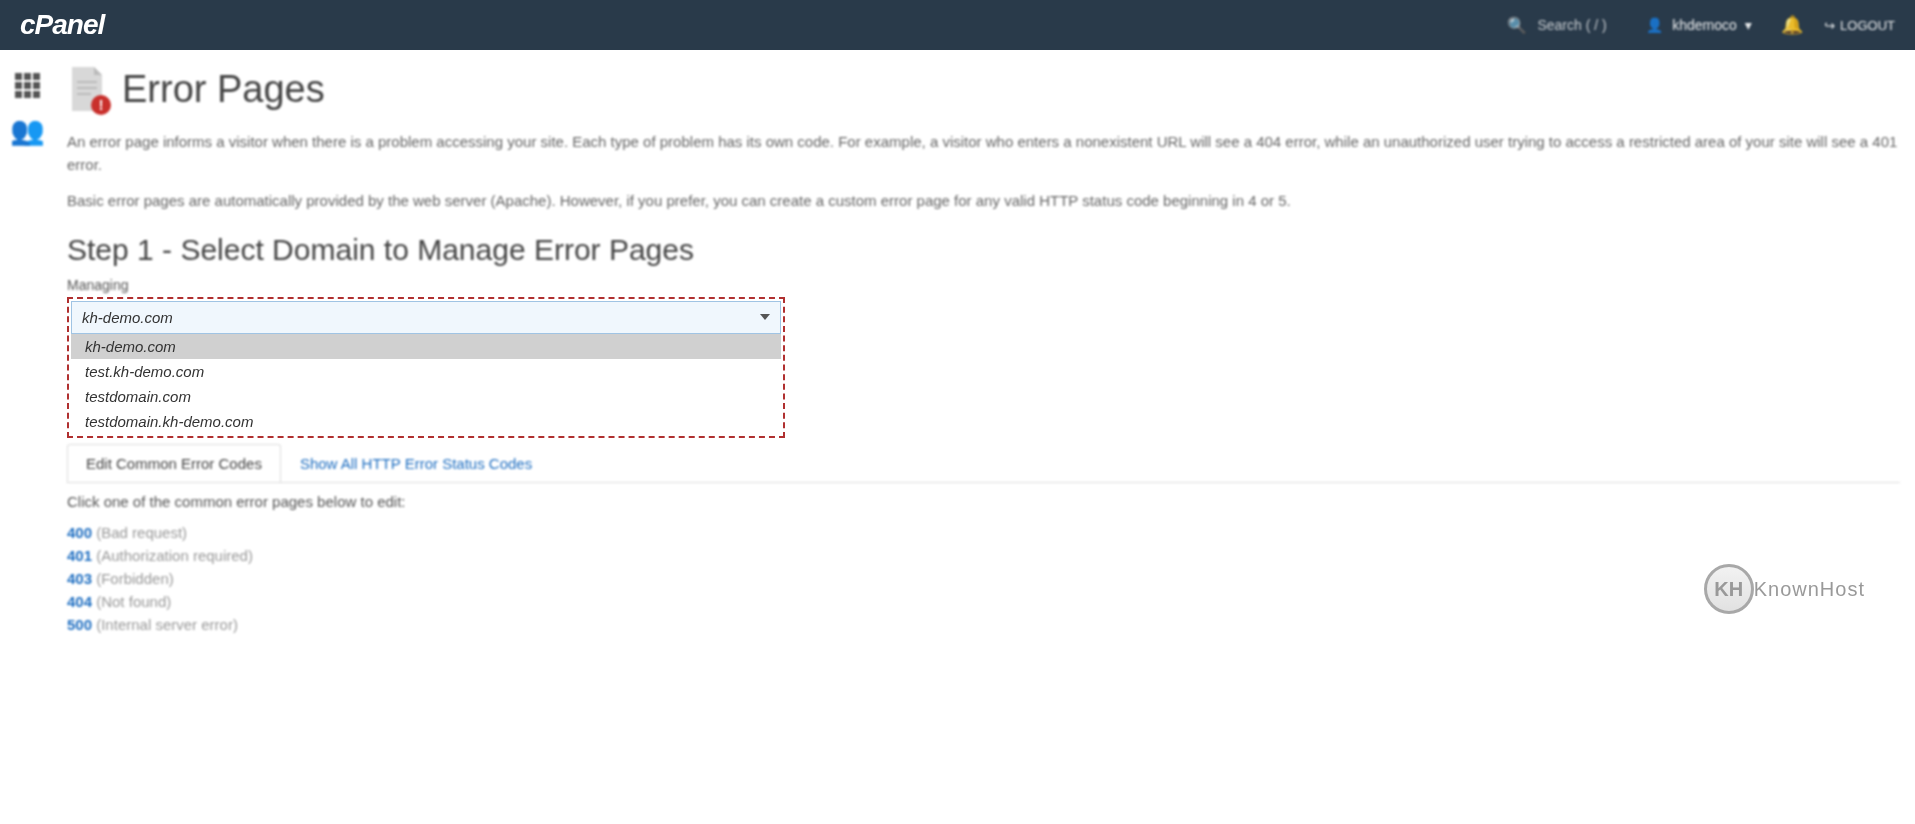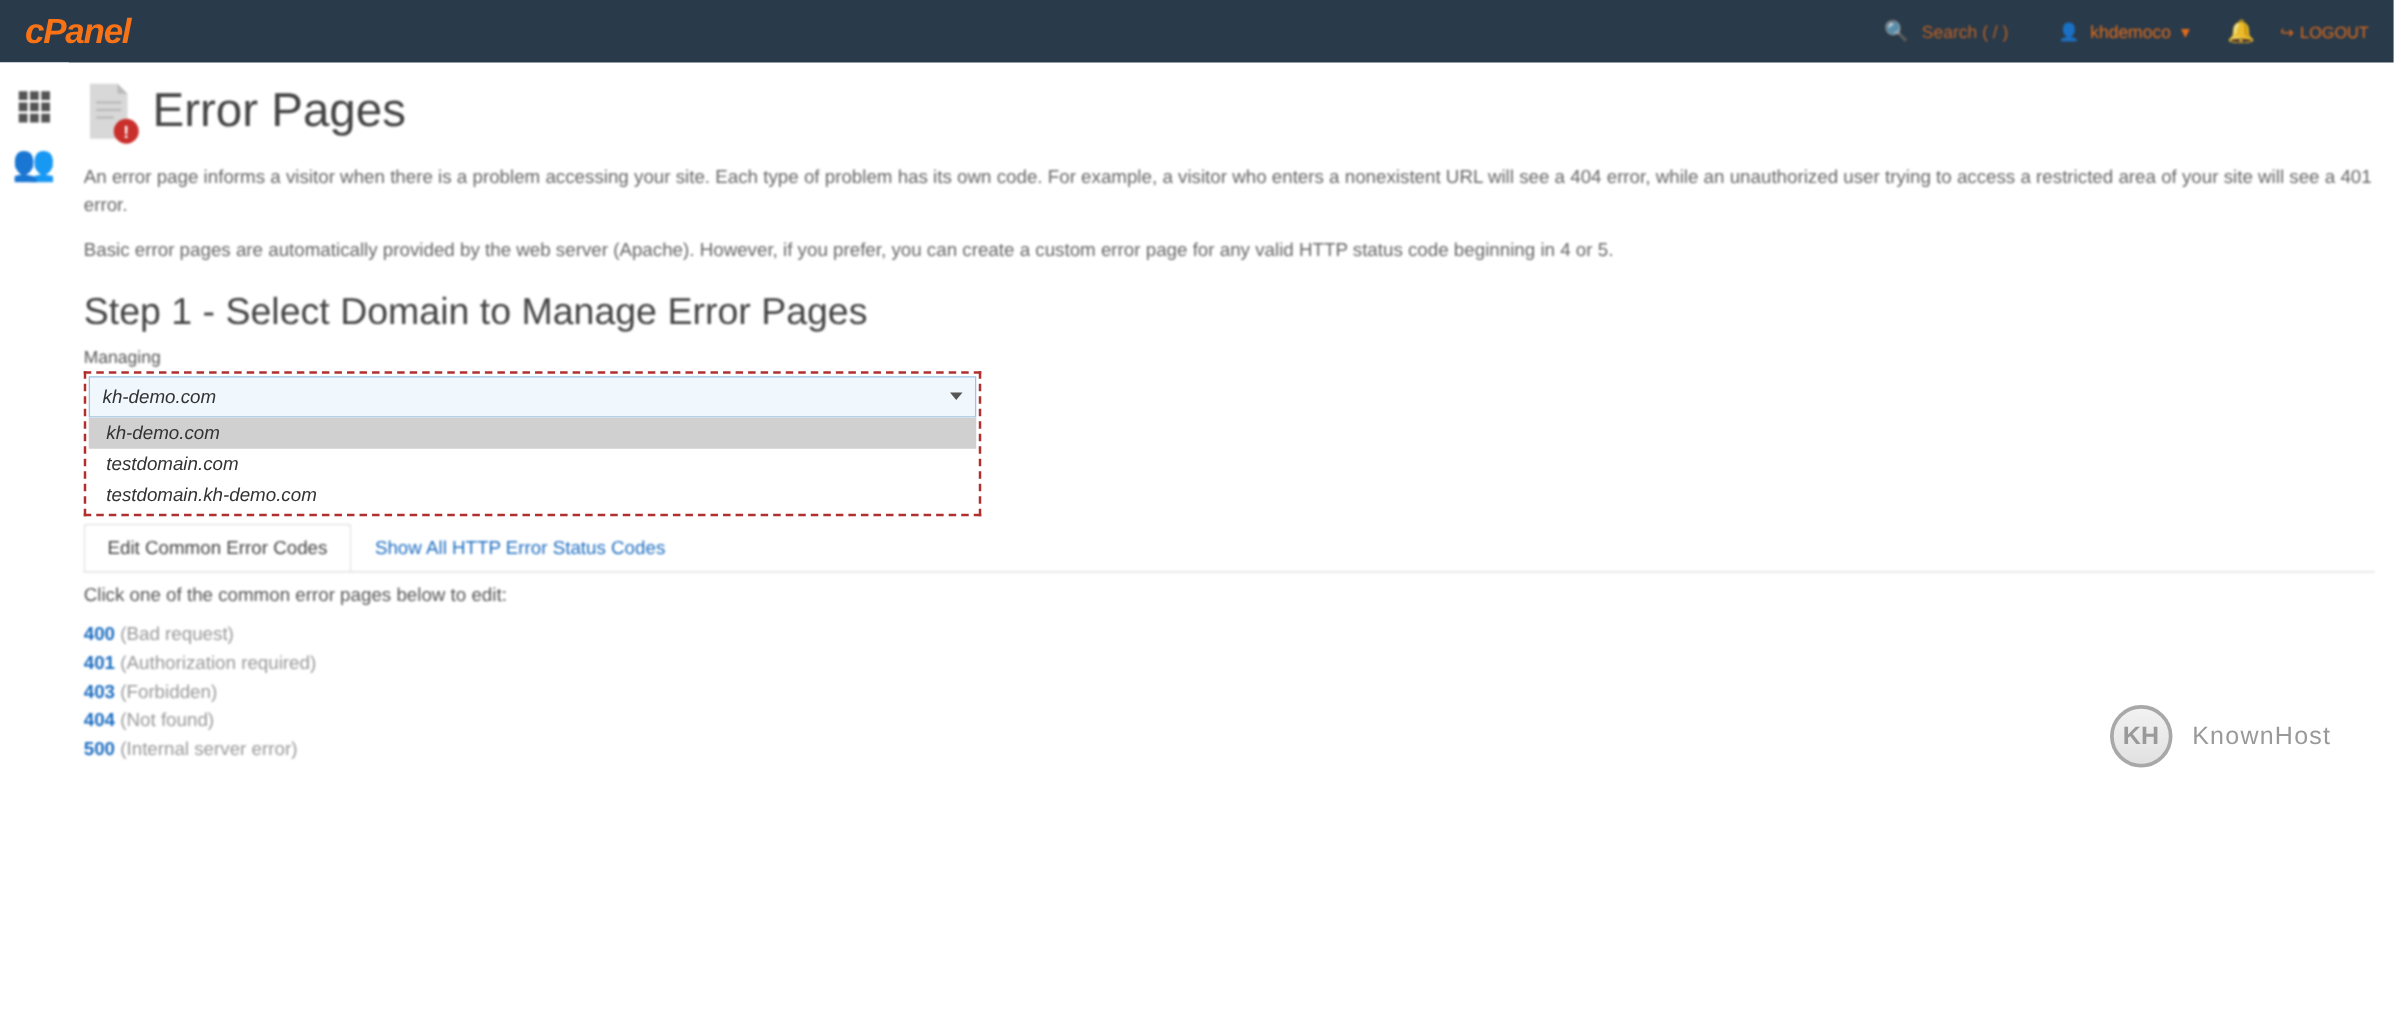--- a/index.html
+++ b/index.html
@@ -1,19 +1,19 @@
 <!DOCTYPE html>
 <html><head>
 <meta charset="utf-8">
 <style>
 * { margin: 0; padding: 0; box-sizing: border-box; }
 body { font-family: -apple-system, BlinkMacSystemFont, "Segoe UI", Arial, sans-serif; background: #fff; color: #333; width: 1915px; }
 
 
-.header { background: #293a4a; height: 50px; display: flex; align-items: center; padding: 0 20px; color: #f97316; }
+.header { background: #293a4a; height: 50px; display: flex; align-items: center; padding: 0 20px; color: #ffffff; }
 .logo { font-family: Arial, sans-serif; font-size: 28px; font-weight: bold; font-style: italic; letter-spacing: -1px; }
 .header-spacer { flex: 1; }
 .search-area { display: flex; align-items: center; gap: 10px; margin-right: 40px; filter: blur(1px); opacity: 0.9; }
 .search-icon { font-size: 16px; }
 .search-text { font-size: 14px; opacity: 0.8; }
 .user-area { display: flex; align-items: center; gap: 8px; margin-right: 30px; filter: blur(1px); opacity: 0.9; font-size: 14px; }
 .bell { margin-right: 20px; font-size: 18px; filter: blur(1px); opacity: 0.9; }
 .logout { display: flex; align-items: center; gap: 5px; font-size: 13px; filter: blur(1px); opacity: 0.9; }
 
 
@@ -48,21 +48,21 @@
 .tab.active { border: 1px solid #ddd; border-bottom: 1px solid #fff; background: #fff; color: #444; border-radius: 3px 3px 0 0; }
 .tab.inactive { color: #1e6ec1; }
 .hr { border: none; border-top: 1px solid #ddd; margin-top: -1px; filter: blur(1px); }
 .instruction { color: #555; font-size: 15px; margin: 10px 0 14px 0; filter: blur(1px); }
 .error-list { filter: blur(1px); }
 .error-item { margin-bottom: 6px; font-size: 15px; }
 .error-code { color: #1e6ec1; font-weight: bold; }
 .error-desc { color: #999; }
 
 
-.watermark { position: absolute; right: 50px; bottom: 210px; display: flex; align-items: center; gap: 16px; color: #888; filter: blur(0.5px); opacity: 0.85; }
+.watermark { position: absolute; right: 50px; bottom: 210px; display: flex; align-items: center; gap: 0; color: #888; filter: blur(0.5px); opacity: 0.85; }
 .wm-circle { width: 50px; height: 50px; border-radius: 50%; border: 3px solid #999; display: flex; align-items: center; justify-content: center; font-weight: bold; font-size: 20px; color: #888; background: linear-gradient(#f0f0f0,#ddd); }
 .wm-text { font-size: 20px; letter-spacing: 1px; }
 </style>
 </head>
 <body>
 
 <div class="header">
   <div class="logo">cPanel</div>
   <div class="header-spacer"></div>
   <div class="search-area">
@@ -118,20 +118,21 @@
 
   <h2 class="step-heading">Step 1 - Select Domain to Manage Error Pages</h2>
   <div class="label">Managing</div>
 
   <div class="dropdown-wrap">
     <div class="select-box">
       <span>kh-demo.com</span>
     </div>
     <div class="options">
       <div class="option selected">kh-demo.com</div>
+      <div class="option">test.kh-demo.com</div>
       <div class="option">testdomain.com</div>
       <div class="option">testdomain.kh-demo.com</div>
     </div>
   </div>
 
   <div class="tabs">
     <div class="tab active">Edit Common Error Codes</div>
     <div class="tab inactive">Show All HTTP Error Status Codes</div>
   </div>
   <hr class="hr">

